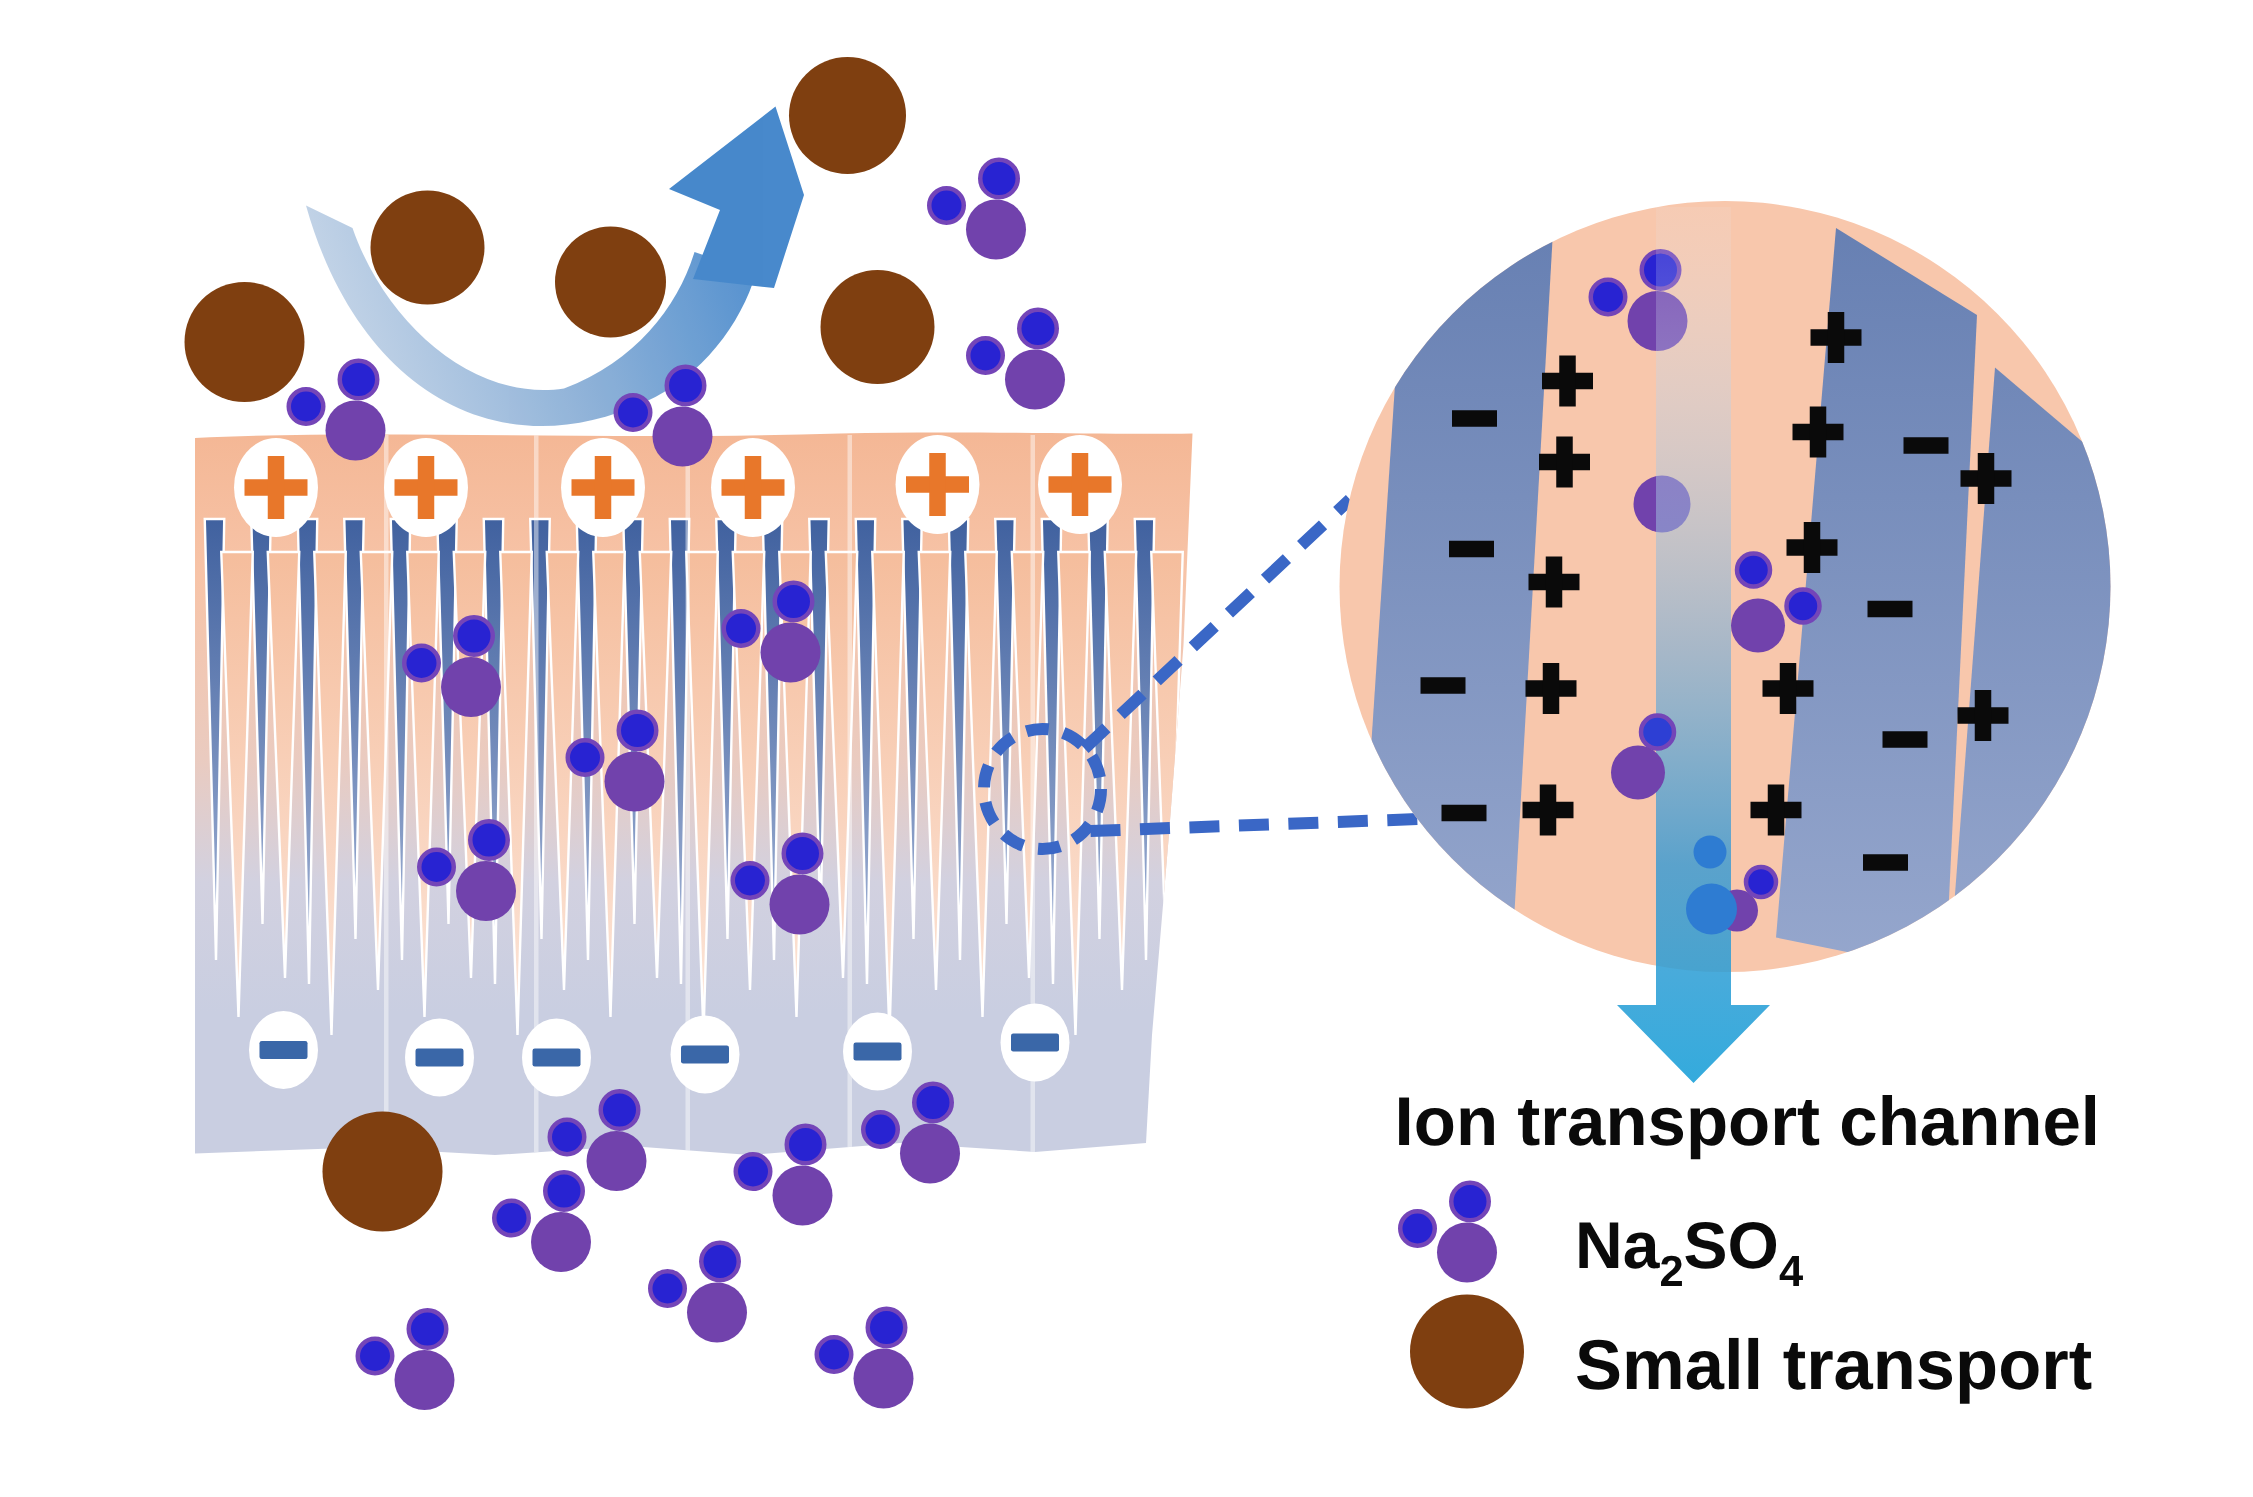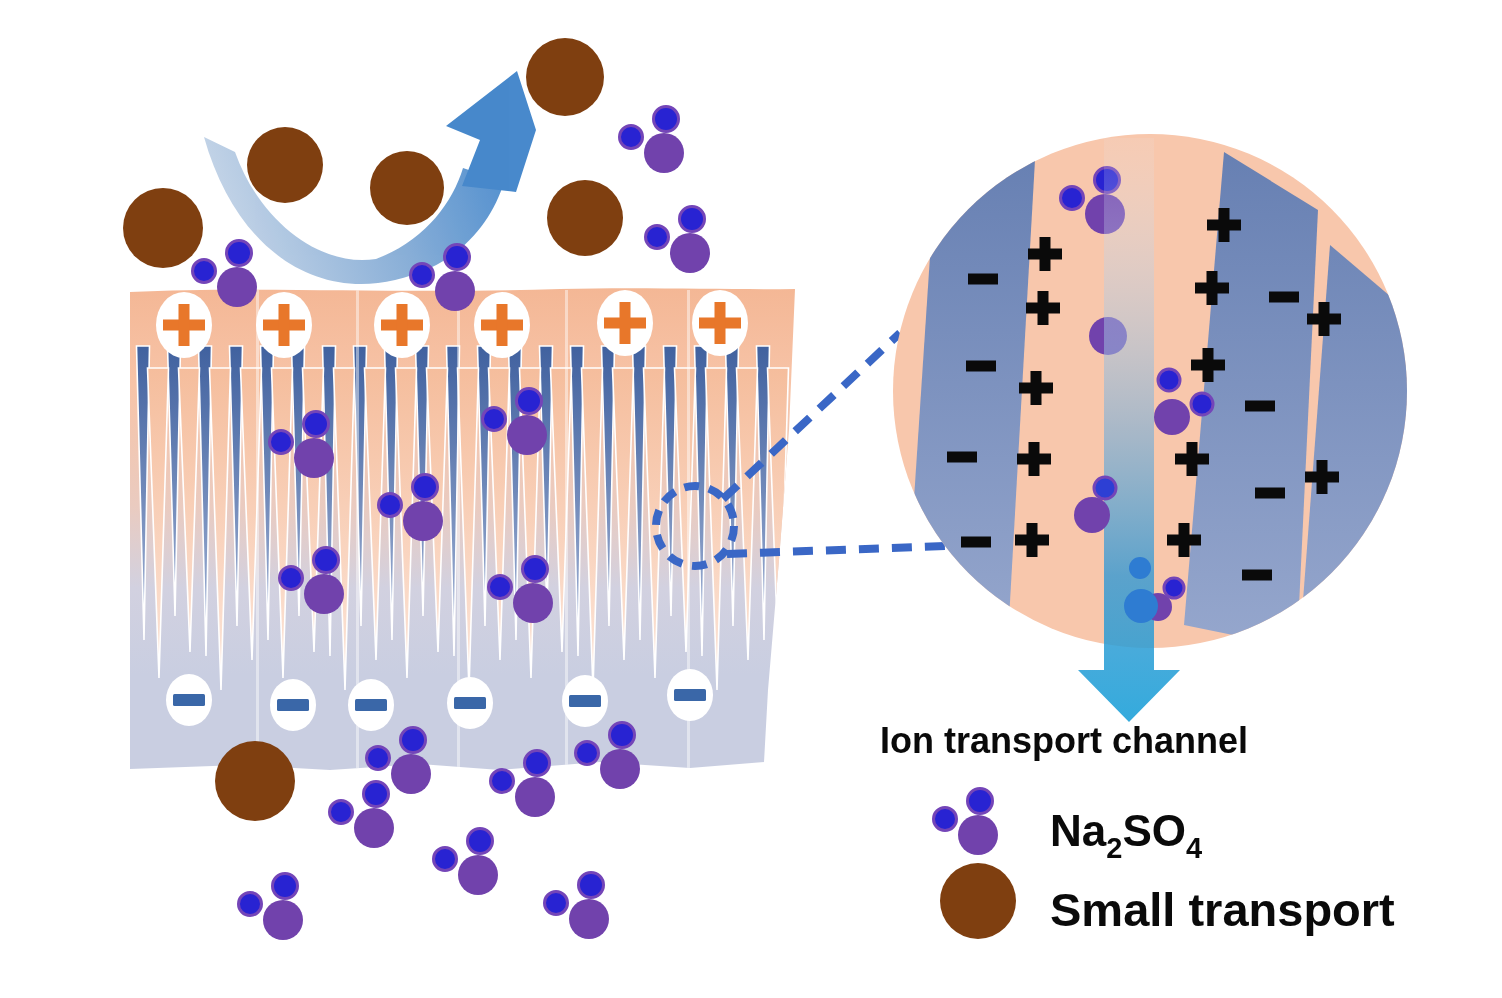--- a/index.html
+++ b/index.html
@@ -1,20 +1,20 @@
 <!DOCTYPE html>
 <html><head>
 <meta charset="utf-8">
 <style>
   html,body{margin:0;padding:0;background:#ffffff;}
   #stage{position:relative;width:1502px;height:998px;background:#fff;overflow:hidden;
          font-family:"Liberation Sans", sans-serif;}
   svg{position:absolute;left:0;top:0;}
   .label{position:absolute;color:#0a0a0a;font-weight:bold;white-space:nowrap;}
-  #title-label{left:880px;top:720px;width:520px;text-align:left;font-size:36px;}
+  #title-label{left:880px;top:720px;width:520px;text-align:right;font-size:46px;}
   #na-label{left:1050px;top:806px;font-size:44px;}
   #na-label .sub{font-size:29px;vertical-align:-12px;}
   #organics-label{left:1050px;top:882px;font-size:47px;}
   .ionb{fill:#2823D2;stroke:#7445B8;stroke-width:3;}
   .ionp{fill:#7142AC;}
   .iont{fill:#2E7CD2;}
   .brown{fill:#7F3F10;}
   .chg{fill:#0A0A0A;}
   .ochg{fill:#E8772A;}
   .site{fill:#ffffff;}

